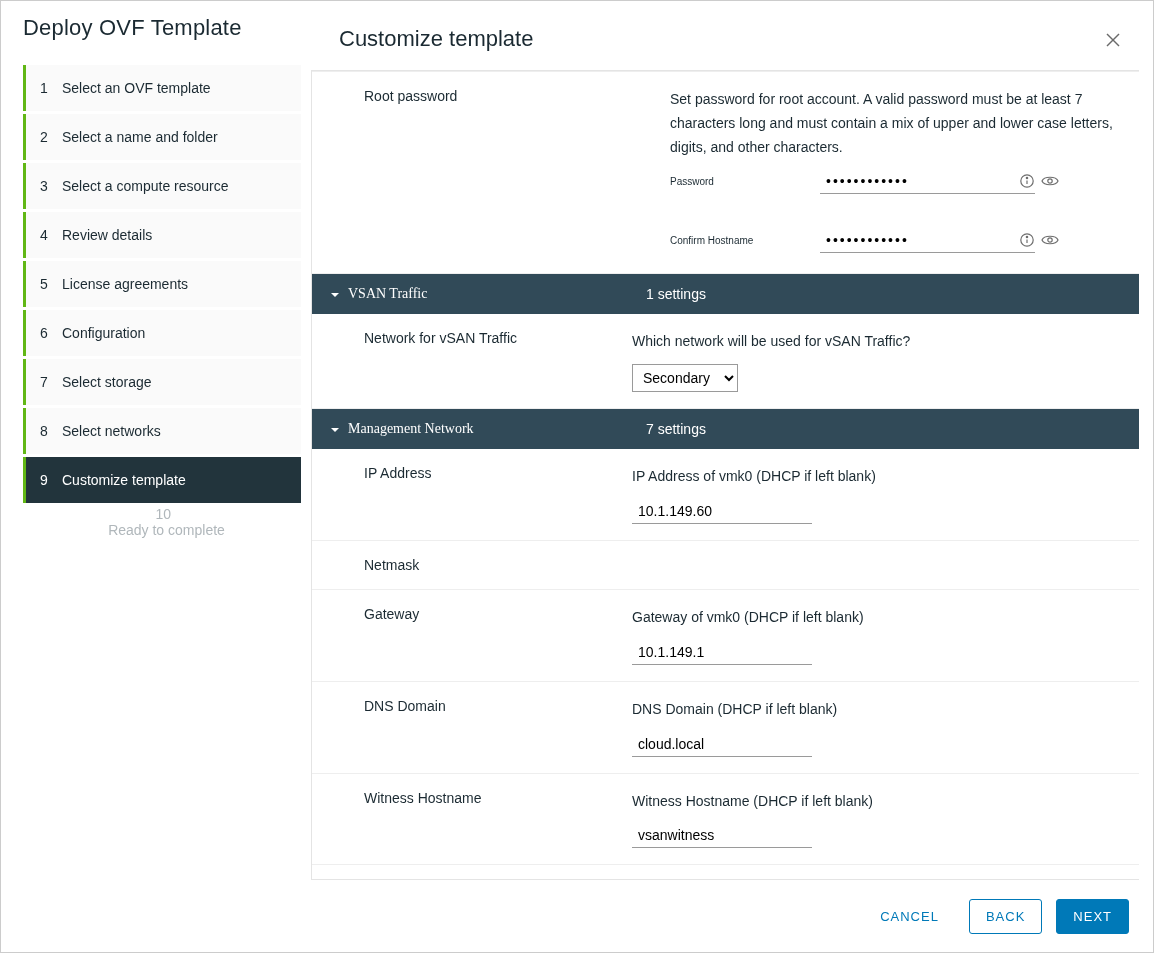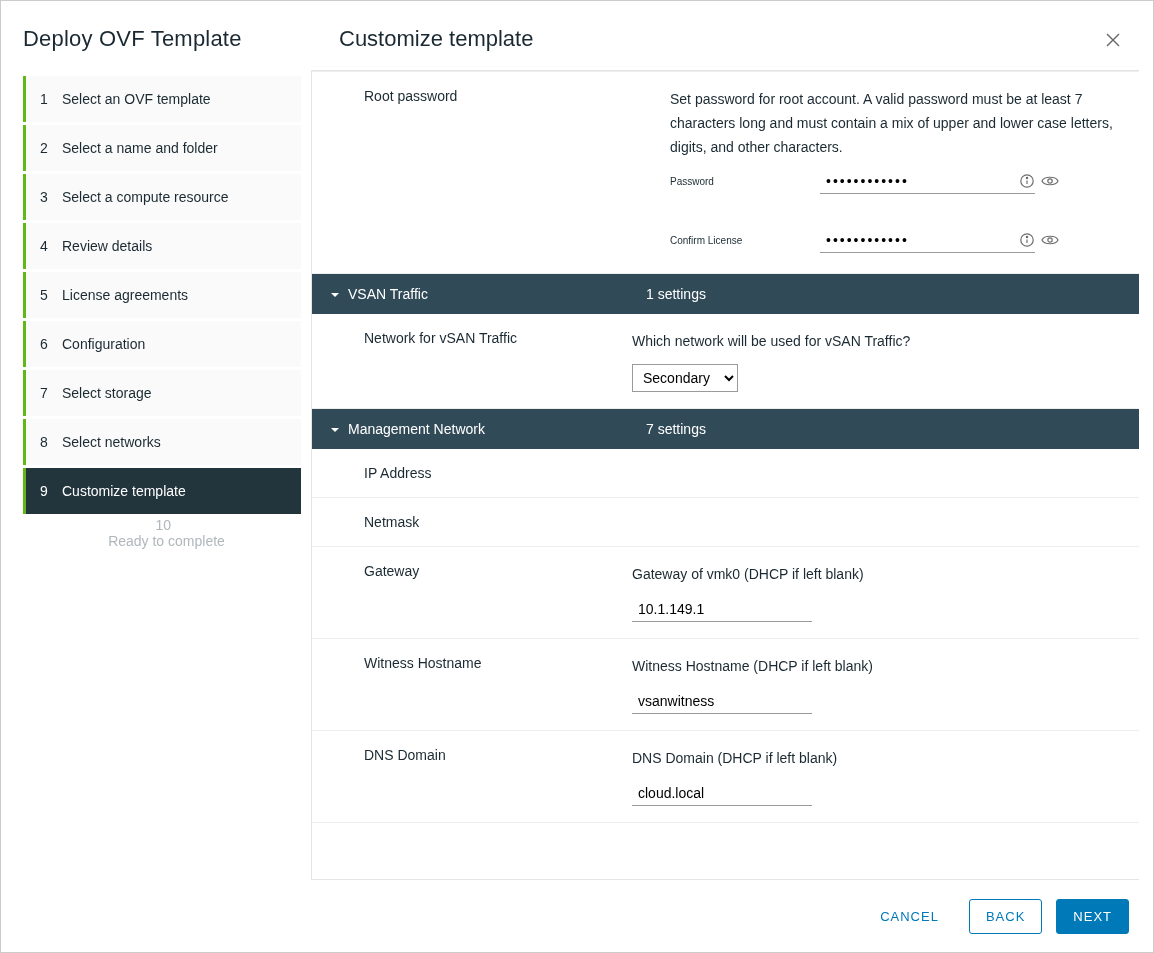--- a/index.html
+++ b/index.html
@@ -13,21 +13,21 @@
     width: 1154px;
     height: 953px;
     border: 1px solid #ccc;
     display: flex;
     position: relative;
     overflow: hidden;
   }
   
   .sidebar {
     width: 310px;
-    padding: 25px 10px 22px 22px;
+    padding: 14px 10px 22px 22px;
     border-right: 0;
   }
   .sidebar-title {
     font-size: 22px;
     font-weight: 400;
     color: #1b2a32;
     margin-bottom: 24px;
     letter-spacing: 0.2px;
   }
   .steps { list-style: none; }
@@ -193,20 +193,21 @@
     height: 40px;
     padding: 0 18px;
     font-size: 14px;
   }
   .section-bar .chevron {
     margin-right: 8px;
     font-size: 12px;
   }
   .section-bar .sect-title {
     flex: 0 0 298px;
+    font-family: Liberation Serif, serif;
   }
   .section-bar .sect-count { }
 
   
   .footer {
     height: 72px;
     display: flex;
     align-items: center;
     justify-content: flex-end;
     padding: 0 24px;
@@ -325,21 +326,21 @@
                 <span class="pw-icon">
                   <svg width="18" height="14" viewBox="0 0 18 14" stroke="currentColor" fill="none" stroke-width="1.2">
                     <path d="M1 7 C3 2 15 2 17 7 C15 12 3 12 1 7 Z"></path>
                       <circle cx="9" cy="7" r="2.2"></circle>
                   </svg>
                 </span>
               </span>
             </div>
 
             <div class="pw-row" style="margin-bottom:4px;">
-              <span class="sub-label">Confirm License</span>
+              <span class="sub-label">Confirm Hostname</span>
               <span class="pw-input-wrap">
                 <input type="password" class="pw-input" value="************" style="">
                 <span class="pw-icon">
                   <svg width="16" height="16" viewBox="0 0 16 16" stroke="currentColor" fill="none" stroke-width="1.2">
                     <circle cx="8" cy="8" r="6.2"></circle>
                       <circle cx="8" cy="5" r="0.7" fill="currentColor"></circle>
                       <line x1="8" y1="7.5" x2="8" y2="11"></line>
                   </svg>
                 </span>
                 <span class="pw-icon">
@@ -378,47 +379,51 @@
             <svg width="10" height="10" viewBox="0 0 10 10" fill="currentColor">
                 <path d="M1 3 L5 7 L9 3 Z"></path>
               </svg>
           </span>
           <span class="sect-title">Management Network</span>
           <span class="sect-count">7 settings</span>
         </div>
 
         <div class="prop-row">
           <div class="label-col">IP Address</div>
+          <div class="value-col">
+            <div class="desc">IP Address of vmk0 (DHCP if left blank)</div>
+            <input class="text-input" value="10.1.149.60" style="">
+          </div>
         </div>
 
         <div class="prop-row">
           <div class="label-col">Netmask</div>
         </div>
 
         <div class="prop-row">
           <div class="label-col">Gateway</div>
           <div class="value-col">
             <div class="desc">Gateway of vmk0 (DHCP if left blank)</div>
             <input class="text-input" value="10.1.149.1" style="">
           </div>
         </div>
 
         <div class="prop-row">
+          <div class="label-col">DNS Domain</div>
+          <div class="value-col">
+            <div class="desc">DNS Domain (DHCP if left blank)</div>
+            <input class="text-input" value="cloud.local" style="">
+          </div>
+        </div>
+
+        <div class="prop-row">
           <div class="label-col">Witness Hostname</div>
           <div class="value-col">
             <div class="desc">Witness Hostname (DHCP if left blank)</div>
             <input class="text-input" value="vsanwitness" style="">
-          </div>
-        </div>
-
-        <div class="prop-row">
-          <div class="label-col">DNS Domain</div>
-          <div class="value-col">
-            <div class="desc">DNS Domain (DHCP if left blank)</div>
-            <input class="text-input" value="cloud.local" style="">
           </div>
         </div>
 
       </div>
     </div>
 
     <div class="footer">
       <button class="btn btn-text">CANCEL</button>
       <button class="btn btn-outline">BACK</button>
       <button class="btn btn-primary">NEXT</button>

